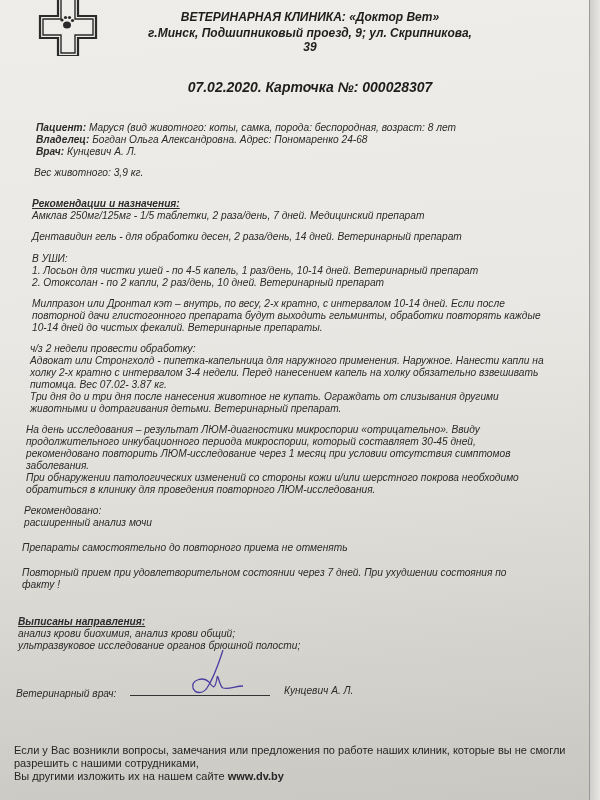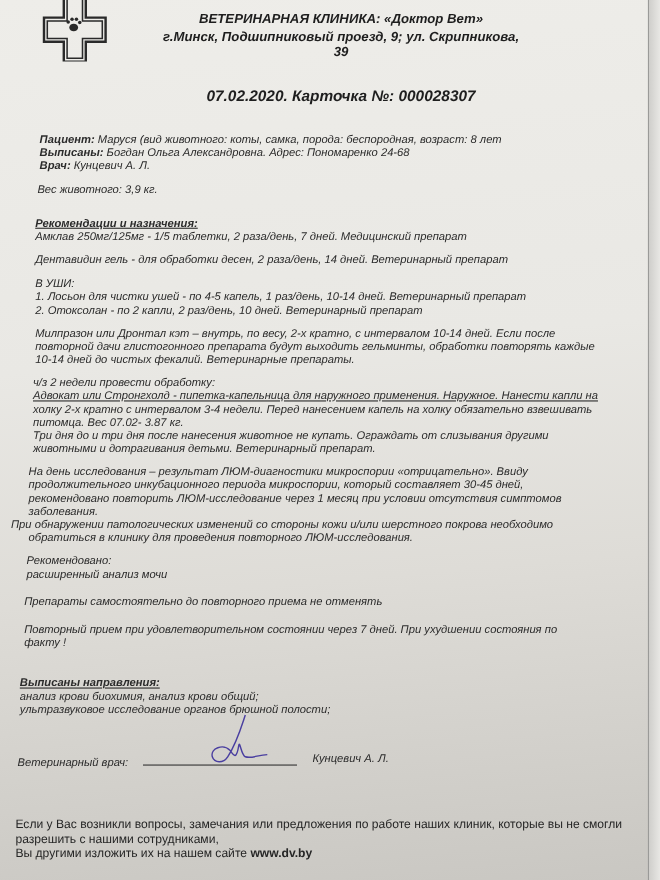--- a/index.html
+++ b/index.html
@@ -42,51 +42,51 @@
   </svg>
 
   <div class="hdr" style="top:10px;">ВЕТЕРИНАРНАЯ КЛИНИКА: «Доктор Вет»</div>
   <div class="hdr" style="top:26px;">г.Минск, Подшипниковый проезд, 9; ул. Скрипникова, 39</div>
   <div class="hdr" style="top:79px;font-size:14px;">07.02.2020. Карточка №: 000028307</div>
 
   <div class="t" style="left:36px;top:122px;">
     <span class="b">Пациент:</span><span> Маруся (вид животного: коты, самка, порода: беспородная, возраст: 8 лет</span>
   </div>
   <div class="t" style="left:36px;top:134px;">
-    <span class="b">Выписаны:</span><span> Богдан Ольга Александровна. Адрес: Пономаренко 24-68</span>
+    <span class="b">Владелец:</span><span> Богдан Ольга Александровна. Адрес: Пономаренко 24-68</span>
   </div>
   <div class="t" style="left:36px;top:146px;">
     <span class="b">Врач:</span><span> Кунцевич А. Л.</span>
   </div>
   <div class="t" style="left:34px;top:167px;">Вес животного: 3,9 кг.</div>
 
   <div class="t b u" style="left:32px;top:198px;">Рекомендации и назначения:</div>
   <div class="t" style="left:32px;top:210px;">Амклав 250мг/125мг - 1/5 таблетки, 2 раза/день, 7 дней. Медицинский препарат</div>
   <div class="t" style="left:32px;top:231px;">Дентавидин гель - для обработки десен, 2 раза/день, 14 дней. Ветеринарный препарат</div>
 
   <div class="t" style="left:32px;top:253px;">В УШИ:</div>
   <div class="t" style="left:32px;top:265px;">1. Лосьон для чистки ушей - по 4-5 капель, 1 раз/день, 10-14 дней. Ветеринарный препарат</div>
   <div class="t" style="left:32px;top:277px;">2. Отоксолан - по 2 капли, 2 раз/день, 10 дней. Ветеринарный препарат</div>
 
   <div class="t" style="left:32px;top:298px;">Милпразон или Дронтал кэт – внутрь, по весу, 2-х кратно, с интервалом 10-14 дней. Если после</div>
   <div class="t" style="left:32px;top:310px;">повторной дачи глистогонного препарата будут выходить гельминты, обработки повторять каждые</div>
   <div class="t" style="left:32px;top:322px;">10-14 дней до чистых фекалий. Ветеринарные препараты.</div>
 
   <div class="t" style="left:30px;top:343px;">ч/з 2 недели провести обработку:</div>
-  <div class="t" style="left:30px;top:355px;text-decoration:underline;">Адвокат или Стронгхолд - пипетка-капельница для наружного применения. Наружное. Нанести капли на</div>
+  <div class="t" style="left:30px;top:355px;">Адвокат или Стронгхолд - пипетка-капельница для наружного применения. Наружное. Нанести капли на</div>
   <div class="t" style="left:30px;top:367px;">холку 2-х кратно с интервалом 3-4 недели. Перед нанесением капель на холку обязательно взвешивать</div>
   <div class="t" style="left:30px;top:379px;">питомца. Вес 07.02- 3.87 кг.</div>
   <div class="t" style="left:30px;top:391px;">Три дня до и три дня после нанесения животное не купать. Ограждать от слизывания другими</div>
   <div class="t" style="left:26px;top:424px;">На день исследования – результат ЛЮМ-диагностики микроспории «отрицательно». Ввиду</div>
 
   <div class="t" style="left:30px;top:403px;">животными и дотрагивания детьми. Ветеринарный препарат.</div>
   <div class="t" style="left:26px;top:436px;">продолжительного инкубационного периода микроспории, который составляет 30-45 дней,</div>
   <div class="t" style="left:26px;top:448px;">рекомендовано повторить ЛЮМ-исследование через 1 месяц при условии отсутствия симптомов</div>
   <div class="t" style="left:26px;top:460px;">заболевания.</div>
-  <div class="t" style="left:10px;top:472px;font-style:italic;">При обнаружении патологических изменений со стороны кожи и/или шерстного покрова необходимо</div>
+  <div class="t" style="left:26px;top:472px;font-style:italic;">При обнаружении патологических изменений со стороны кожи и/или шерстного покрова необходимо</div>
   <div class="t" style="left:26px;top:484px;">обратиться в клинику для проведения повторного ЛЮМ-исследования.</div>
 
   <div class="t" style="left:24px;top:505px;">Рекомендовано:</div>
   <div class="t" style="left:24px;top:517px;">расширенный анализ мочи</div>
 
   <div class="t" style="left:22px;top:542px;">Препараты самостоятельно до повторного приема не отменять</div>
   <div class="t" style="left:22px;top:567px;">Повторный прием при удовлетворительном состоянии через 7 дней. При ухудшении состояния по</div>
   <div class="t" style="left:22px;top:579px;">факту !</div>
 
   <div class="t b u" style="left:18px;top:616px;">Выписаны направления:</div>

